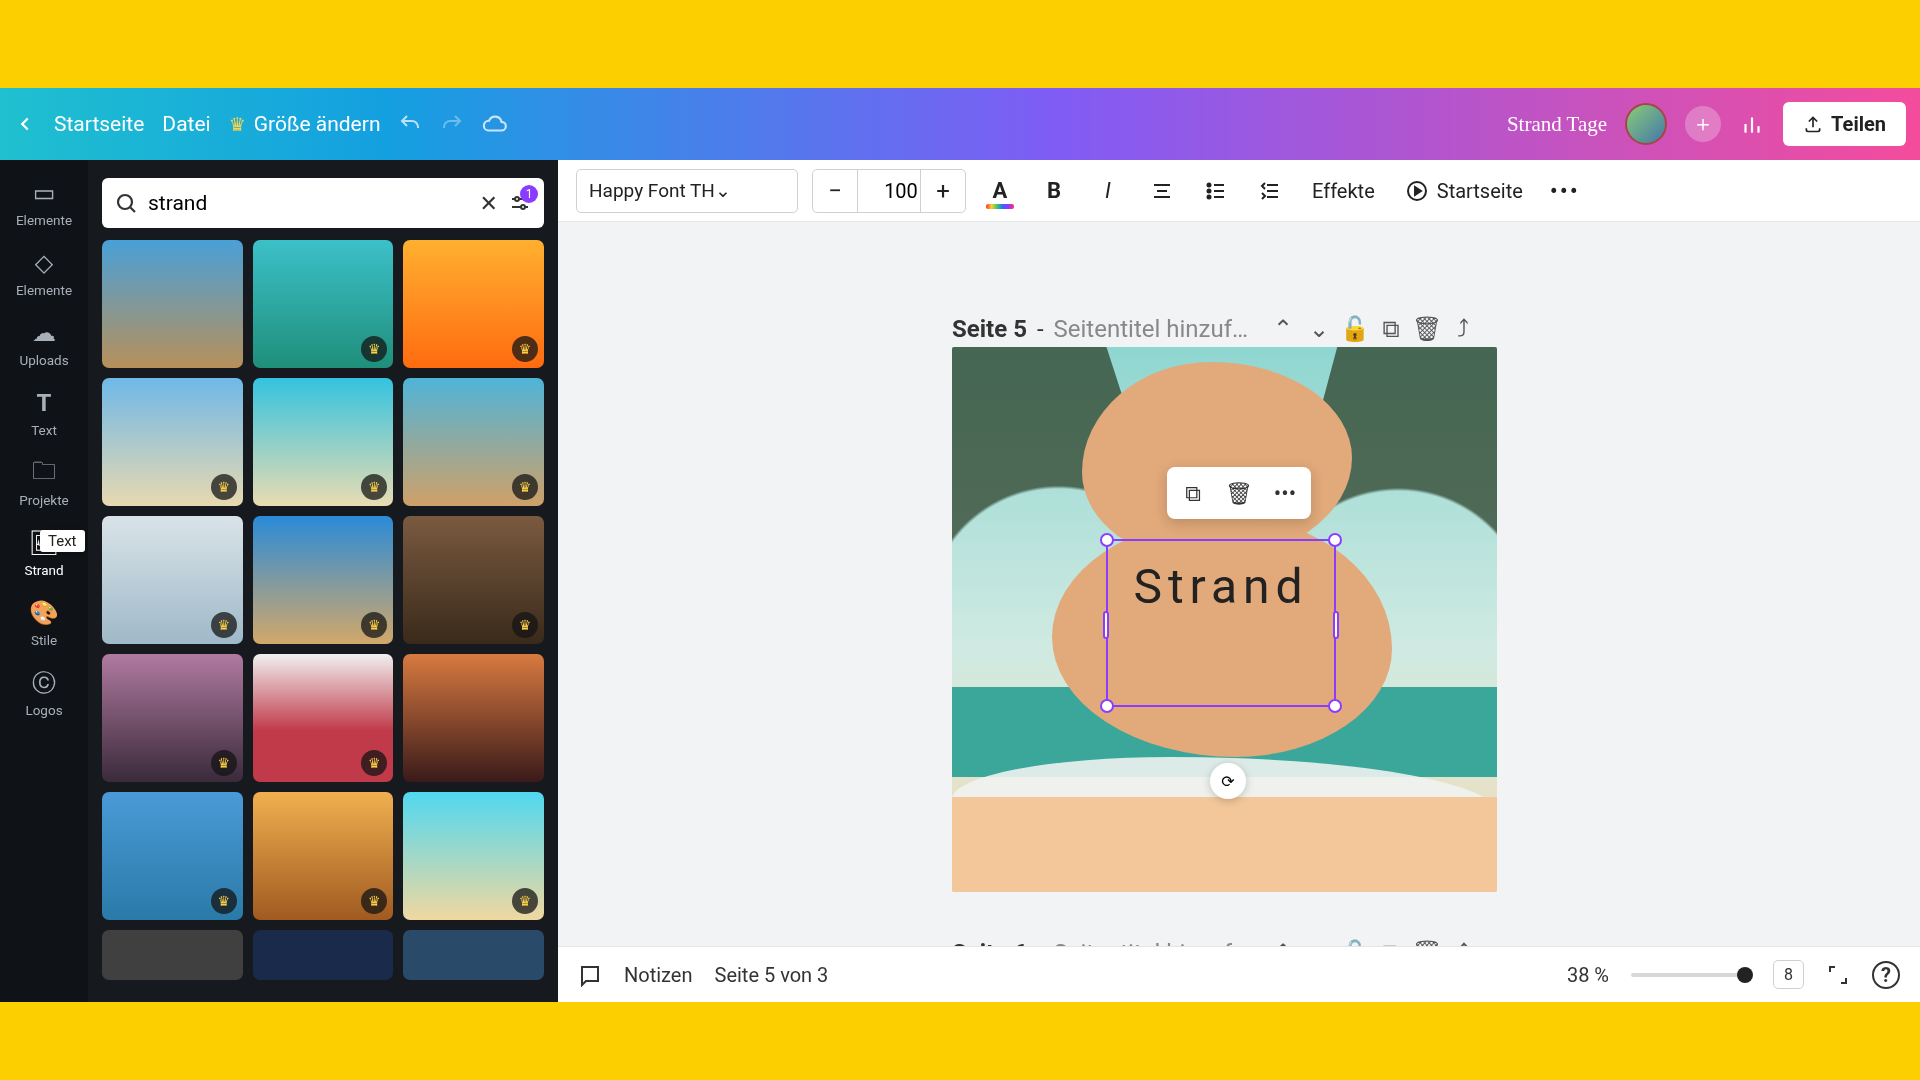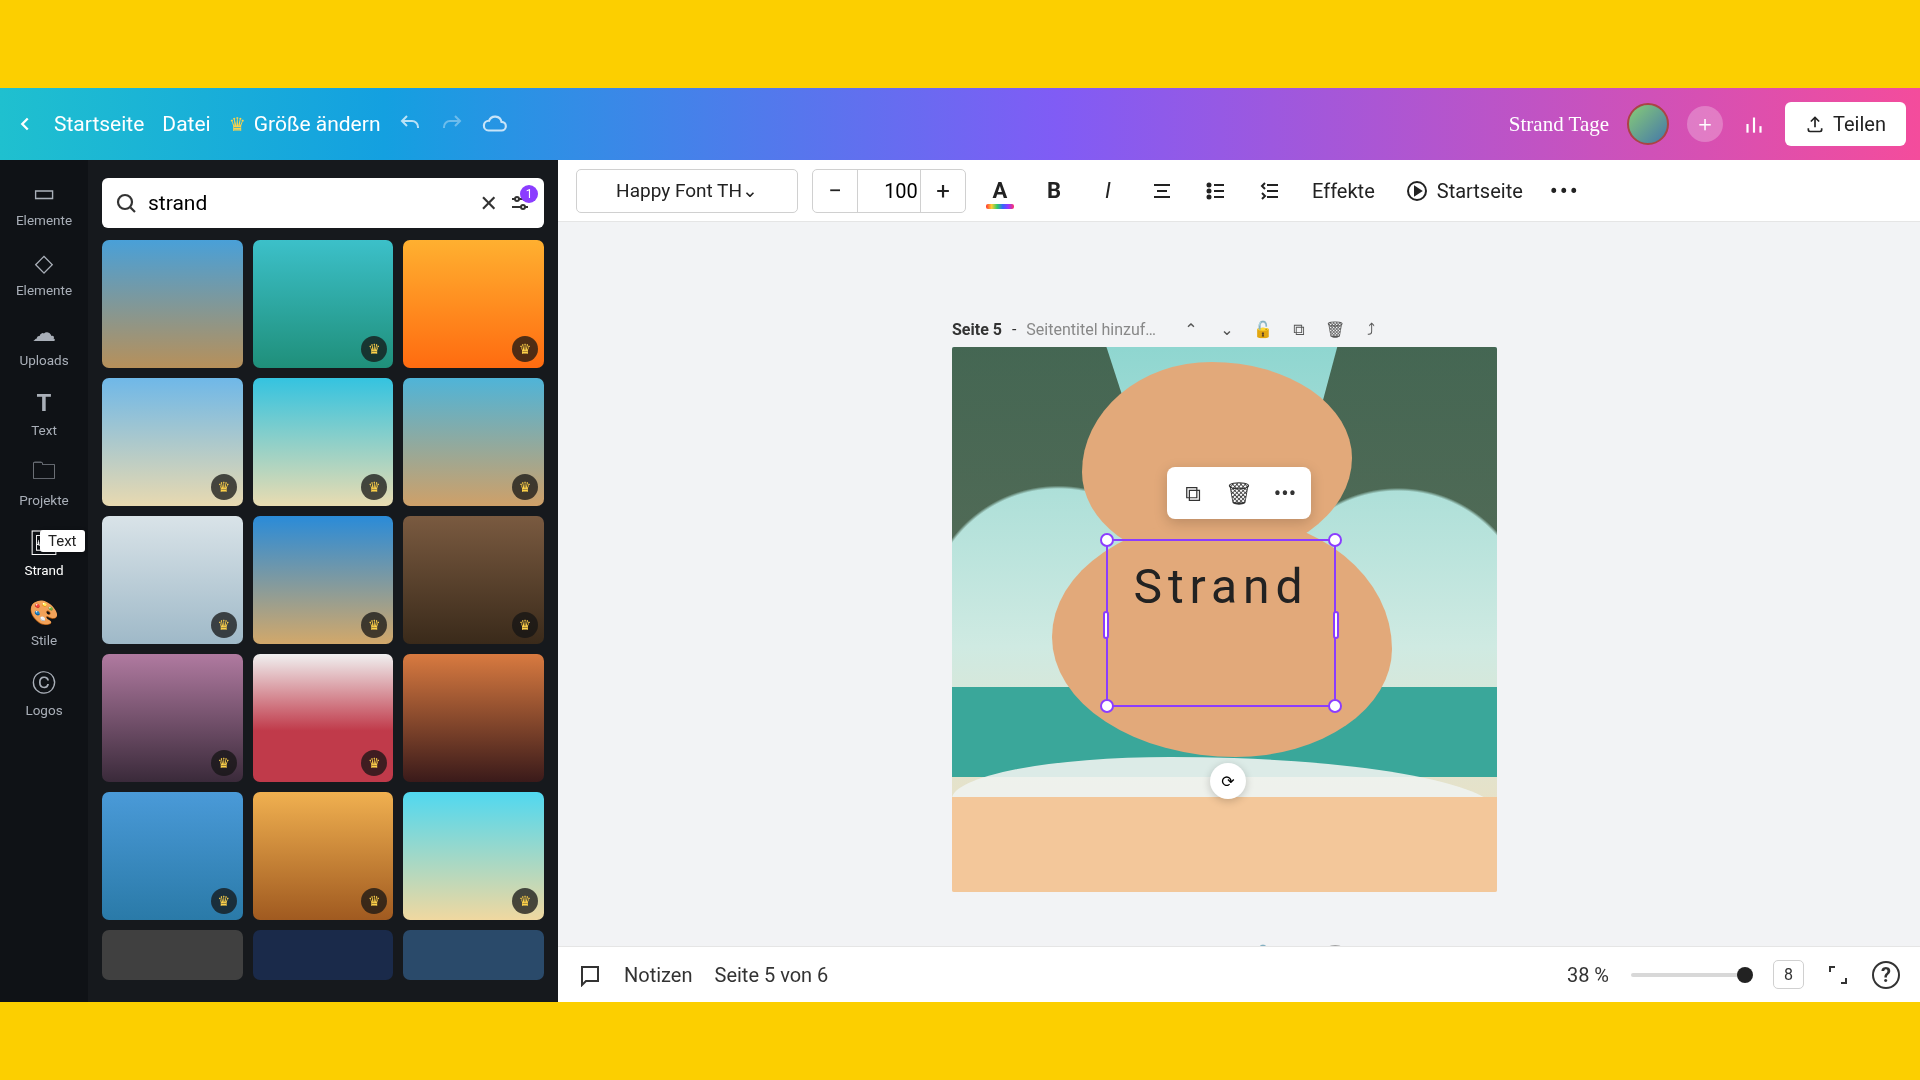--- a/index.html
+++ b/index.html
@@ -5,21 +5,21 @@
 * { margin:0; padding:0; box-sizing:border-box; font-family:-apple-system,BlinkMacSystemFont,"Segoe UI",Roboto,sans-serif; }
 body { background:#fccf00; width:1920px; height:1080px; overflow:hidden; }
 .app-frame { position:absolute; top:88px; left:0; right:0; bottom:78px; background:#fff; display:flex; flex-direction:column;border-radius:24px; }
 
 .topbar { height:72px; background:linear-gradient(90deg,#1fc0cf,#14a0e0 20%,#805cf5 55%,#f44c9c 100%); display:flex; align-items:center; padding:0 14px; gap:18px; color:#fff; font-weight:500; }
 .topbar .tb-btn { background:transparent; border:none; color:#fff; font-size:21px; cursor:pointer; display:flex; align-items:center; gap:8px; }
 .topbar .spacer { flex:1; }
 .topbar .doc-title { font-size:21px;font-family:Liberation Serif, serif; }
 .avatar { width:42px; height:42px; border-radius:50%; background:#7ba; background:linear-gradient(135deg,#8c7,#47a); border:2px solid #a44; }
 .plus-circle { width:36px; height:36px; border-radius:50%; background:rgba(255,255,255,.25); display:flex; align-items:center; justify-content:center; font-size:22px; }
-.share-btn { background:#fff; color:#222; border:none; border-radius:6px; padding:10px 20px; font-size:20px; font-weight:400; display:flex; align-items:center; gap:8px; }
+.share-btn { background:#fff; color:#222; border:none; border-radius:6px; padding:10px 20px; font-size:20px; font-weight:700; display:flex; align-items:center; gap:8px; }
 .crown { color:#ffd24a; font-size:19px; }
 
 .main-row { flex:1; display:flex; min-height:0; }
 
 .rail { width:88px; background:#0f1216; display:flex; flex-direction:column; align-items:center; padding-top:10px; gap:6px; color:#a9afb8; font-size:13.5px; position:relative; }
 .rail-item { width:80px; padding:8px 0 6px; display:flex; flex-direction:column; align-items:center; gap:4px; cursor:pointer; border-radius:6px; }
 .rail-item.active { color:#fff; }
 .rail-ico { width:30px; height:30px; display:flex; align-items:center; justify-content:center; font-size:24px; }
 .text-tip { position:absolute; left:40px; top:370px; background:#fff; color:#222; font-size:15px; padding:2px 8px; border-radius:3px; box-shadow:0 1px 4px rgba(0,0,0,.3); }
 
@@ -29,30 +29,30 @@
 .search-x { font-size:22px; color:#333; cursor:pointer; }
 .filter-ico { font-size:22px; color:#333; position:relative; }
 .filter-badge { position:absolute; top:-6px; right:-6px; background:#8b3dff; color:#fff; border-radius:50%; width:18px; height:18px; font-size:12px; display:flex; align-items:center; justify-content:center; }
 .results { margin-top:12px; flex:1; overflow:hidden; display:flex; flex-direction:column; gap:10px; }
 .res-row { display:flex; gap:10px; }
 .thumb { position:relative; border-radius:7px; overflow:hidden; height:128px; flex:1; }
 .thumb .crown-b { position:absolute; right:6px; bottom:6px; width:26px; height:26px; border-radius:50%; background:rgba(20,20,20,.75); display:flex; align-items:center; justify-content:center; color:#ffd24a; font-size:14px; }
 .panel .collapse-tab { position:absolute; right:-14px; top:392px; width:14px; height:70px; background:#16191d; border-radius:0 6px 6px 0; display:flex; align-items:center; justify-content:center; color:#cfd3d8; font-size:12px; }
 
 .ctx-bar { height:62px; background:#fff; border-bottom:1px solid #e5e5e5; display:flex; align-items:center; padding:0 18px; gap:14px; color:#222; font-size:19px; }
-.font-select { border:1px solid #d0d0d0; border-radius:5px; height:44px; width:222px; display:flex; align-items:center; justify-content:center; padding:0 12px; }
+.font-select { border:1px solid #d0d0d0; border-radius:5px; height:44px; width:222px; display:flex; align-items:center; justify-content:flex-start; padding:0 12px; }
 .size-group { display:flex; border:1px solid #d0d0d0; border-radius:5px; height:44px; overflow:hidden; }
 .size-group .sg-btn { width:44px; display:flex; align-items:center; justify-content:center; font-size:24px; cursor:pointer; }
 .size-group input { width:64px; text-align:center; border:none; border-left:1px solid #d0d0d0; border-right:1px solid #d0d0d0; font-size:20px;padding-left:24px; }
 .ctx-ico { width:40px; height:40px; display:flex; align-items:center; justify-content:center; border-radius:5px; cursor:pointer; }
 .text-color-ico { position:relative; font-weight:700; font-size:22px; }
 .text-color-ico .bar { position:absolute; bottom:2px; left:6px; right:6px; height:5px; background:linear-gradient(90deg,#f33,#fc3,#3c6,#36f,#93f,#f36); border-radius:2px; }
 
 .canvas-area { flex:1; background:#f2f3f5; position:relative; overflow:hidden; }
-.page-head { position:absolute; display:flex; align-items:center; gap:10px; font-size:16px; color:#333; }
+.page-head { position:absolute; display:flex; align-items:center; gap:10px; font-size:24px; color:#333; }
 .page-head .muted { color:#888; }
 .page-ico { width:30px; height:30px; display:flex; align-items:center; justify-content:center; color:#555; cursor:pointer; }
 .canvas { position:absolute; left:394px; top:125px; width:545px; height:545px; background:linear-gradient(#8fd6d0 0%,#cfeae2 55%,#f5dcb8 100%); border-radius:2px; overflow:hidden; }
 .palm { position:absolute; top:-20px; width:260px; height:300px; background:radial-gradient(circle at 50% 100%, transparent 40%, rgba(40,60,35,.85) 41%); opacity:.85; }
 .palm.left { left:-70px; transform:rotate(-18deg);} .palm.right{ right:-70px; transform:scaleX(-1) rotate(-15deg);}
 .blob { position:absolute; background:#e2a97a; border-radius:50%; }
 .blob.b1{ left:130px; top:15px; width:270px; height:200px; border-radius:48% 52% 55% 45%/55% 48% 52% 45%; }
 .blob.b2{ left:100px; top:170px; width:340px; height:240px; border-radius:52% 48% 46% 54%/50% 55% 45% 50%; }
 .sea { position:absolute; left:0; right:0; top:340px; height:90px; background:#3aa79a; }
 .foam { position:absolute; left:0; right:0; top:410px; height:70px; background:#eef3f0; border-radius:40% 60% 0 0/60% 80% 0 0; opacity:.9;}
@@ -385,21 +385,21 @@
           </div>
         </div>
 
       </div>
 
       <div class="bottombar">
         <svg width="24" height="24" viewBox="0 0 24 24" fill="none" stroke="#333" stroke-width="2">
             <path d="M4 4h16v14H8l-4 4V4z"></path>
           </svg>
         <span>Notizen</span>
-        <span>Seite 5 von 6</span>
+        <span>Seite 5 von 3</span>
         <div class="bspacer"></div>
         <span>38 %</span>
         <div class="zoom-track">
             <div class="zoom-thumb"></div>
           </div>
         <span class="pagecount">8</span>
         <span>
           <svg width="24" height="24" viewBox="0 0 24 24" fill="none" stroke="#333" stroke-width="2">
               <polyline points="4 9 4 4 9 4"></polyline>
               <polyline points="20 15 20 20 15 20"></polyline>

